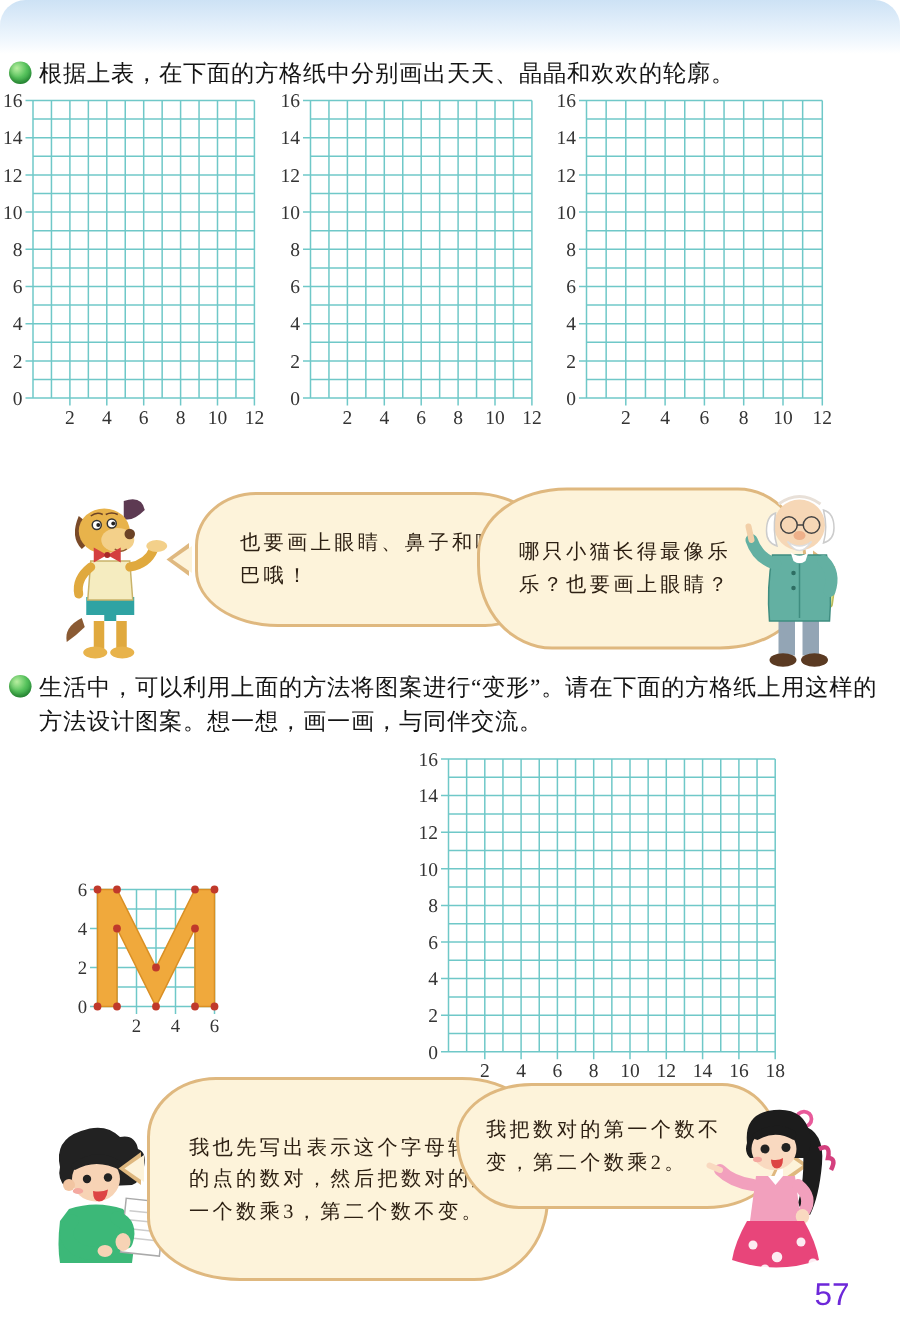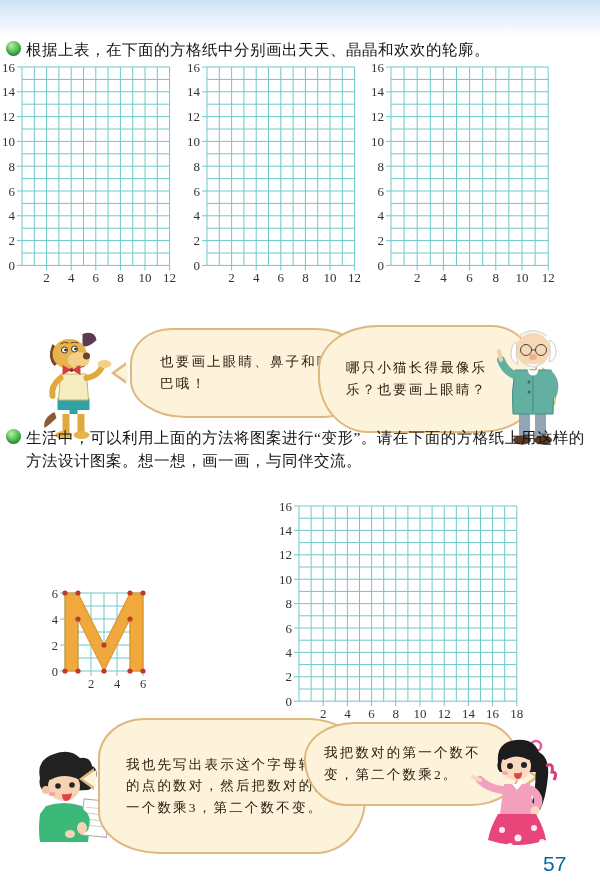--- a/index.html
+++ b/index.html
@@ -1,17 +1,17 @@
 <!DOCTYPE html>
 <html><head>
 <meta charset="utf-8">
 <style>
   html,body{margin:0;padding:0;background:#ffffff;}
   #page{position:relative;width:600px;height:890px;background:#ffffff;overflow:hidden;
-        font-family:"Liberation Serif","DejaVu Serif",serif;}
+        font-family:"Liberation Serif","DejaVu Serif",serif;border-radius:17px;}
   .sky{position:absolute;left:0;top:0;width:600px;height:36px;
        background:linear-gradient(#cde2f5,#eef6fd 70%,#ffffff);}
   
   .instr{position:absolute;font-size:15.5px;line-height:1.5;color:#141414;letter-spacing:.5px;}
   .bullet{position:absolute;left:0;top:3px;width:15px;height:15px;border-radius:50%;
           background:radial-gradient(circle at 35% 30%, #b8eea0 0%, #57c35d 45%, #1f8f3a 100%);
           box-shadow:inset 0 -2px 3px rgba(0,60,0,.35);}
   .instr .txt{display:block;padding-left:20px;}
   
   svg text.tick{font-family:"Liberation Serif","DejaVu Serif",serif;font-size:13px;fill:#333;}
@@ -23,21 +23,21 @@
   .bubble .btxt{width:100%;}
   .r1{border-radius:46px 58px 50px 62px / 40px 46px 55px 42px;}
   .r2{border-radius:60px 46px 58px 50px / 44px 52px 42px 56px;}
   .tailL,.tailR{position:absolute;width:0;height:0;border:11px solid transparent;}
   .tailL{left:-21px;border-right:15px solid #dfb87f;border-left:0;}
   .tailL::after{content:"";position:absolute;left:4px;top:-9px;width:0;height:0;
                 border:9px solid transparent;border-right:13px solid #fdf3da;border-left:0;}
   .tailR{right:-21px;border-left:15px solid #dfb87f;border-right:0;}
   .tailR::after{content:"";position:absolute;right:4px;top:-9px;width:0;height:0;
                 border:9px solid transparent;border-left:13px solid #fdf3da;border-right:0;}
-  .pageno{position:absolute;left:543px;top:852px;font-size:21px;color:#0369a1;
+  .pageno{position:absolute;left:543px;top:852px;font-size:21px;color:#6d28d9;
           font-family:"Liberation Sans","DejaVu Sans",sans-serif;}
 </style>
 </head>
 <body>
 
 <div id="page">
   <div class="sky"></div>
 
   <div class="instr" style="left:6px;top:38px;width:586px;">
     <span class="bullet"></span>
@@ -240,21 +240,21 @@
     <path d="M72,16 q7,2 7,12 q0,8 -7,10 q3,-10 0,-22 z" fill="#fff" stroke="#ccc"></path>
     <path d="M42,12 q14,-10 28,0" fill="none" stroke="#e8e0d8" stroke-width="2"></path>
     <circle cx="49" cy="26" r="5.5" fill="none" stroke="#444"></circle>
     <circle cx="64" cy="26" r="5.5" fill="none" stroke="#444"></circle>
     <line x1="54.5" y1="26" x2="58.5" y2="26" stroke="#444"></line>
     <ellipse cx="56" cy="33" rx="4" ry="3" fill="#eeb08a"></ellipse>
     <path d="M48,37 q8,6 16,0 q-4,6 -8,6 q-4,0 -8,-6 z" fill="#fff" stroke="#ddd"></path>
     <path d="M50,44 q6,5 12,0 l-2,6 q-4,3 -8,0 z" fill="#fff"></path>
   </svg>
 
-  <div class="instr" style="left:6px;top:426px;width:582px;">
+  <div class="instr" style="left:6px;top:447px;width:582px;">
     <span class="bullet"></span>
     <span class="txt">生活中，可以利用上面的方法将图案进行“变形”。请在下面的方格纸上用这样的方法设计图案。想一想，画一画，与同伴交流。</span>
   </div>
 
   <svg class="grid-small" width="108" height="112" style="position:absolute;left:50px;top:586px;">
       <line x1="15" y1="7" x2="15" y2="85" stroke="#6fc8c8" stroke-width="1"></line>
       <line x1="28" y1="7" x2="28" y2="85" stroke="#6fc8c8" stroke-width="1"></line>
       <line x1="41" y1="7" x2="41" y2="90" stroke="#6fc8c8" stroke-width="1"></line>
       <line x1="54" y1="7" x2="54" y2="85" stroke="#6fc8c8" stroke-width="1"></line>
       <line x1="67" y1="7" x2="67" y2="90" stroke="#6fc8c8" stroke-width="1"></line>

